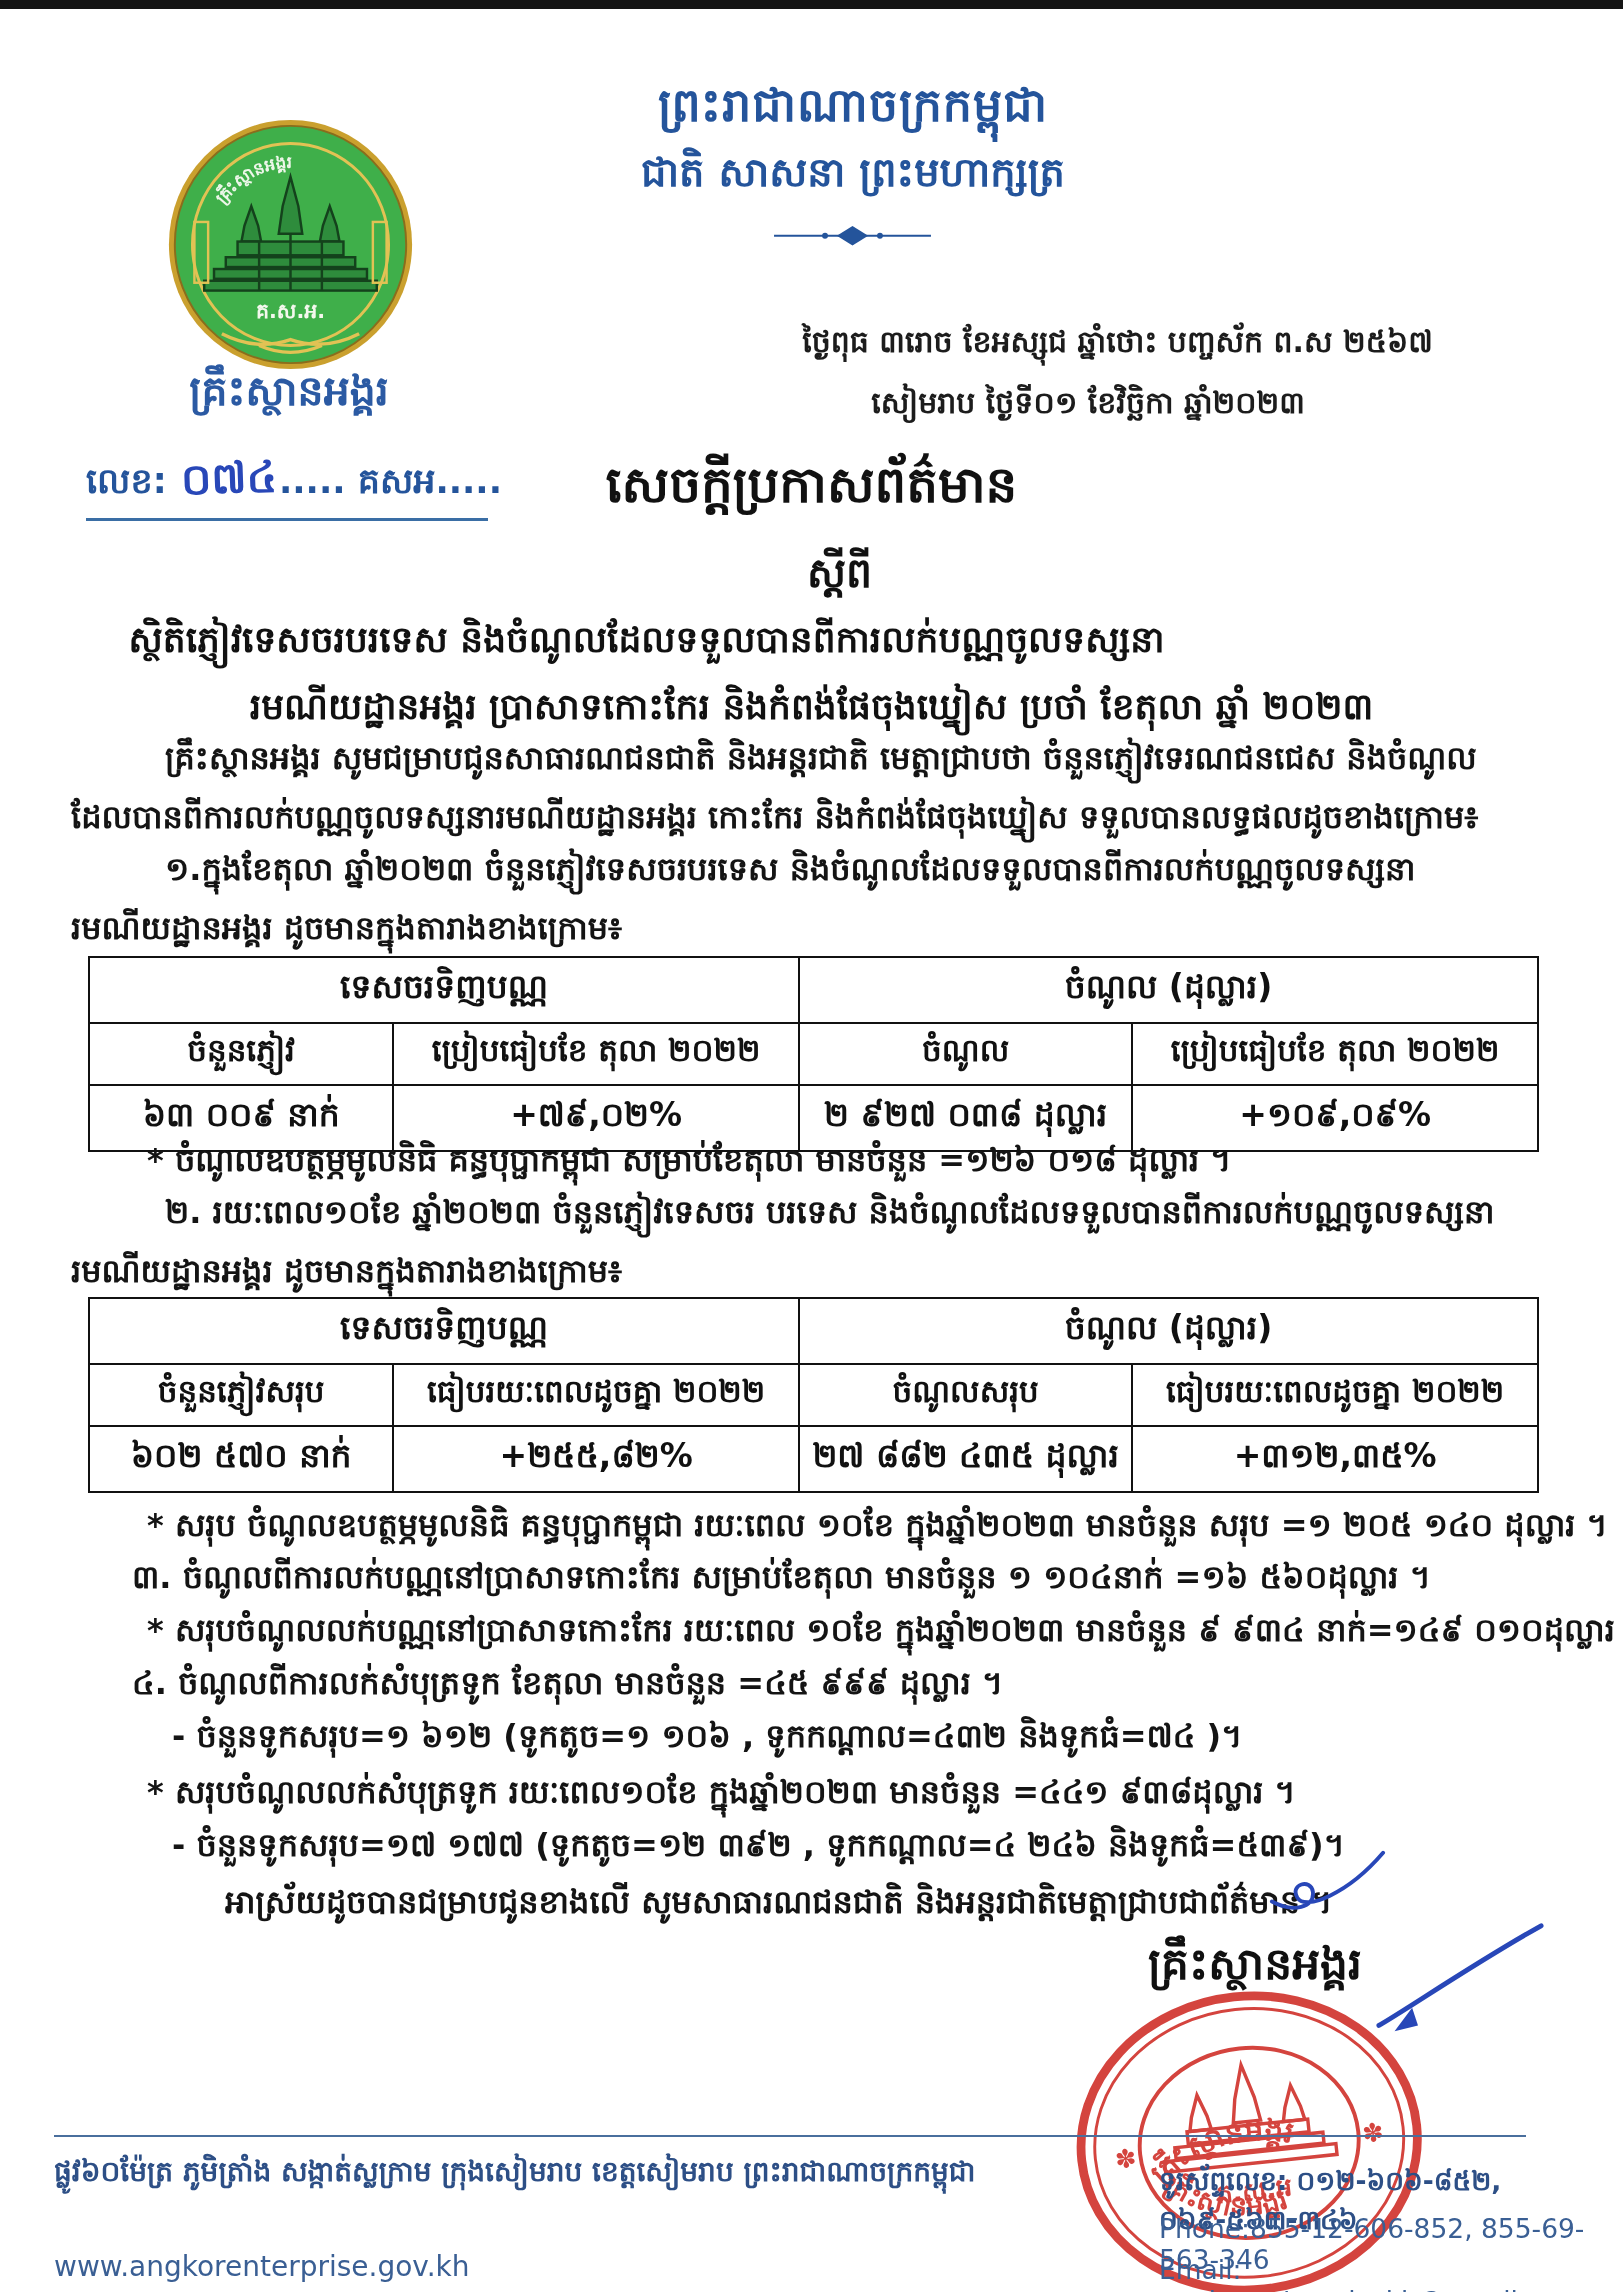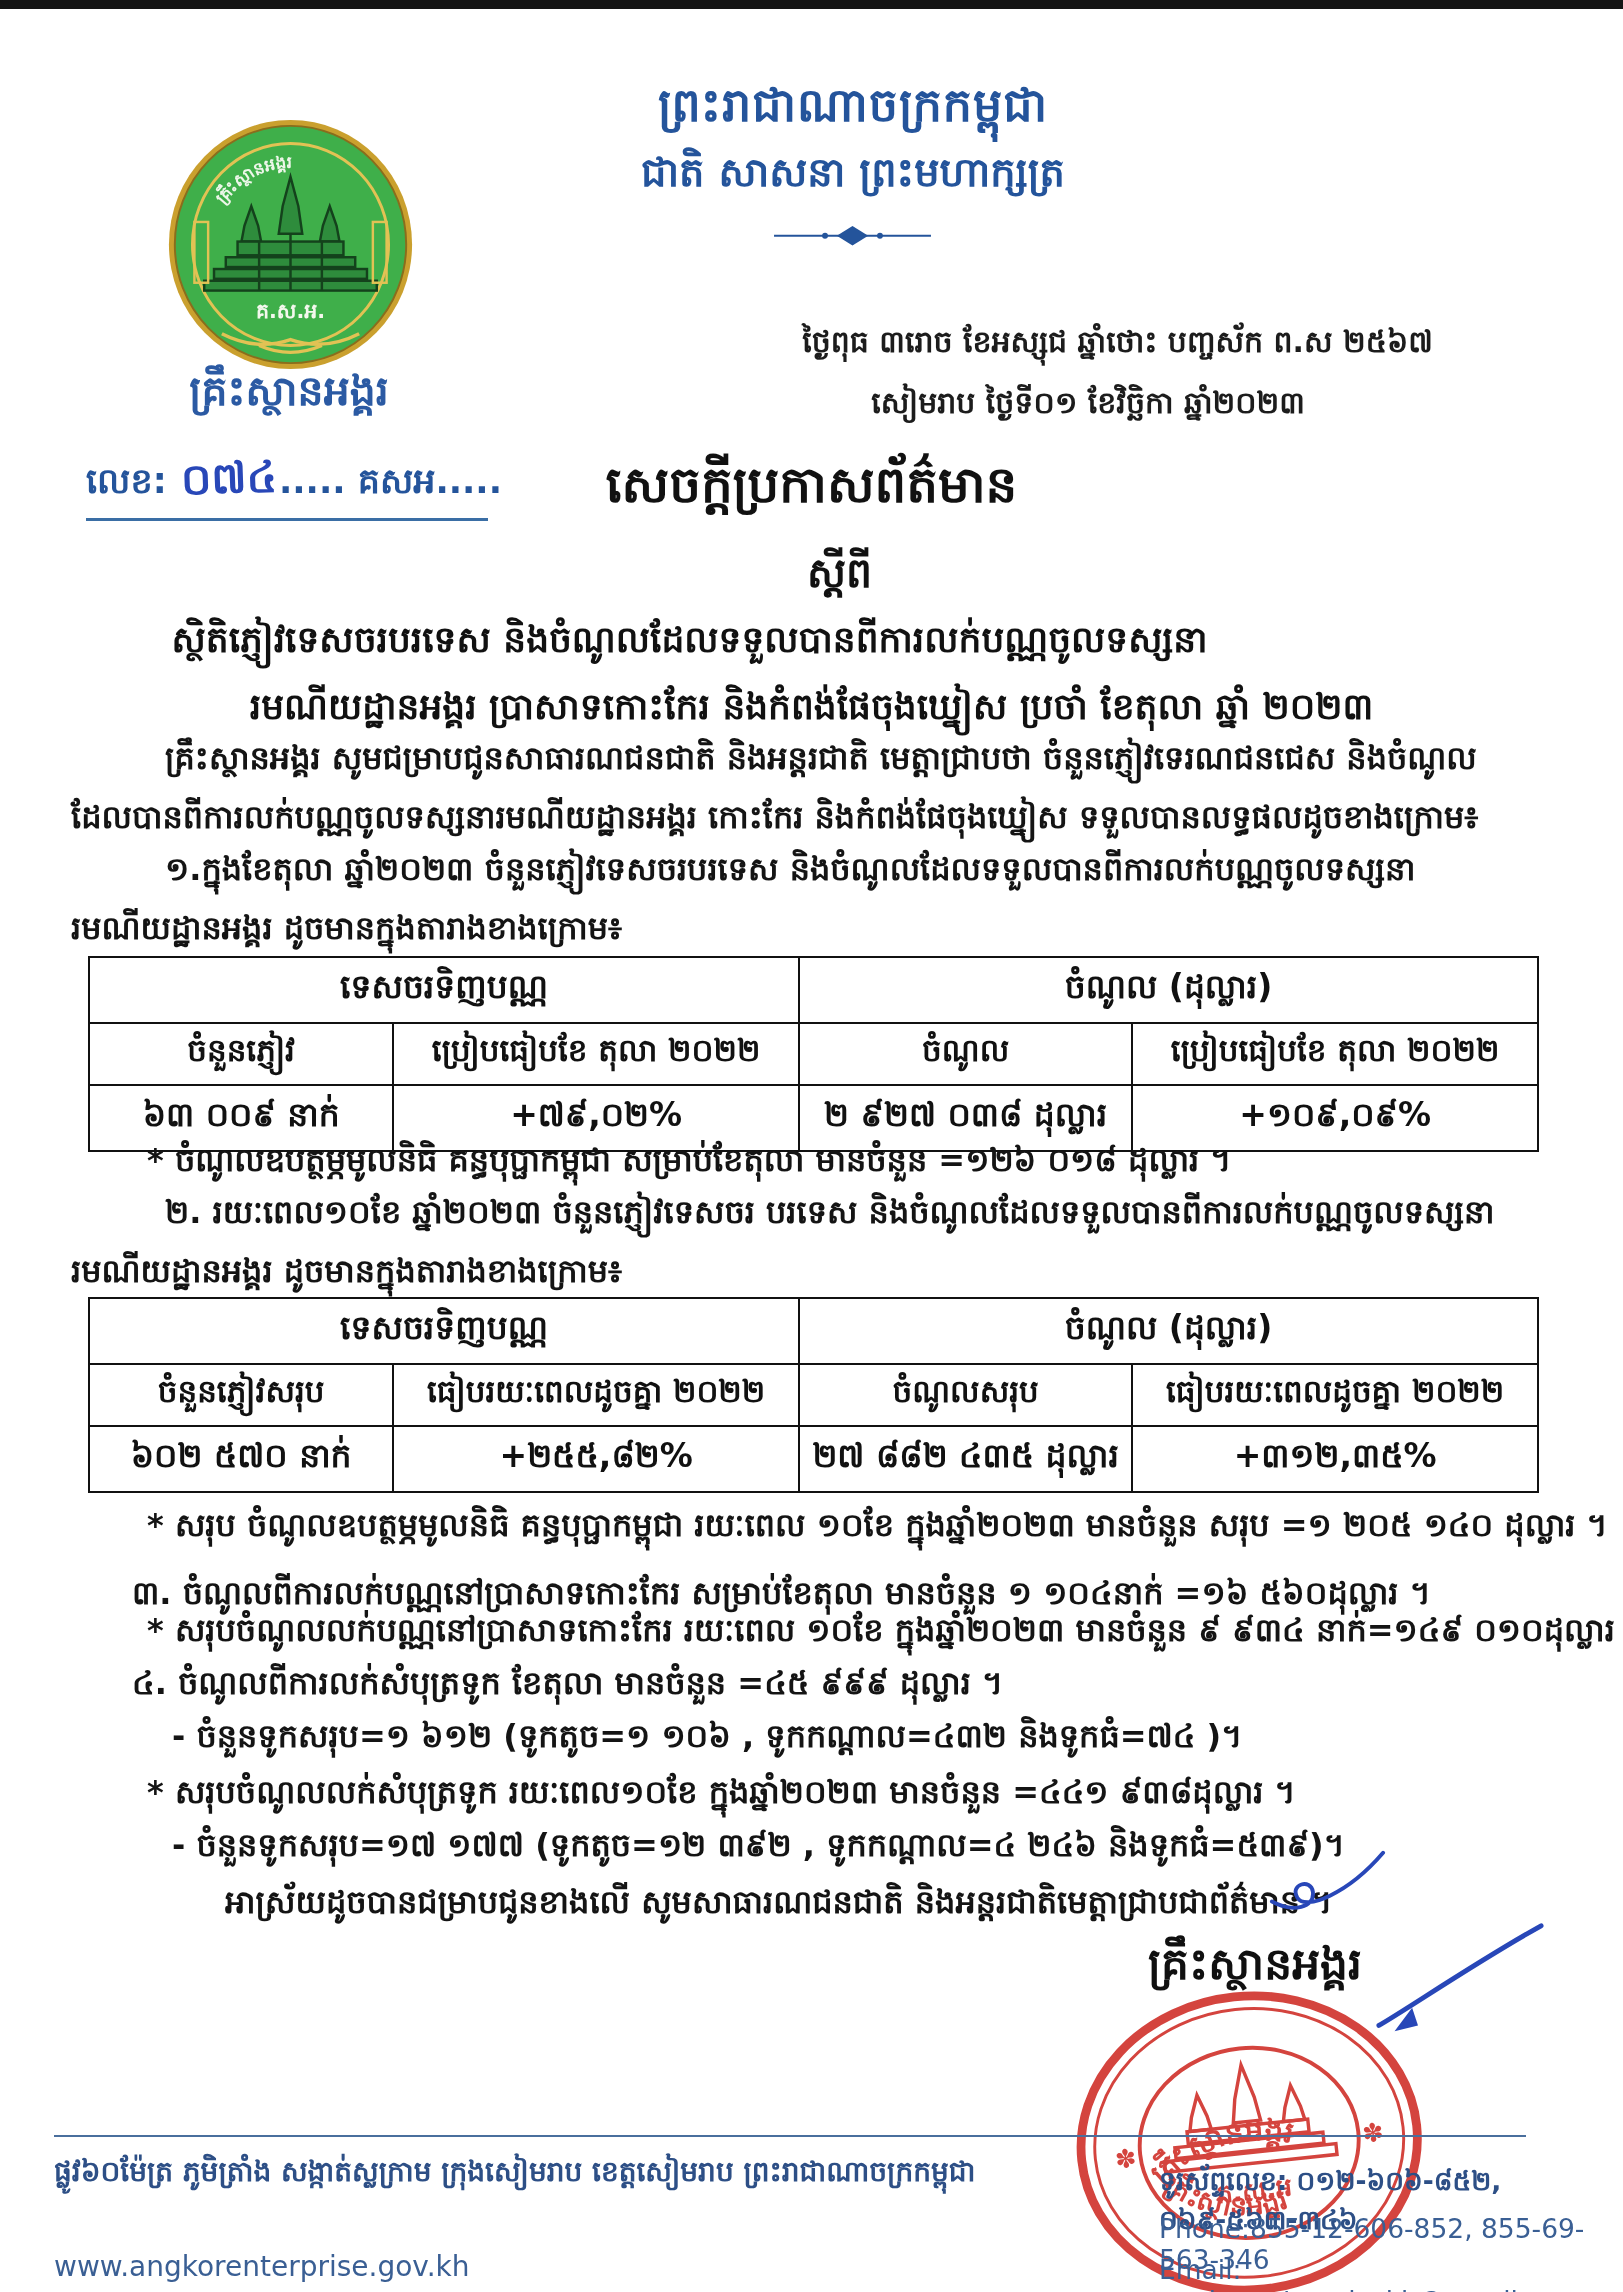--- a/index.html
+++ b/index.html
@@ -16,21 +16,21 @@
   .motto2{left:461px;top:147px;width:784px;font-size:40px;font-weight:700;color:#24549b;}
   .org-name{left:83px;top:365px;width:412px;font-size:41px;font-weight:700;color:#2b5aa3;}
   .ref-line{left:86px;top:451px;width:470px;font-size:35px;font-weight:700;color:#24549b;white-space:nowrap;}
   .ref-number{color:#2847b8;font-size:43px;font-weight:700;display:inline-block;transform:rotate(-2deg);margin:0 2px;}
   .ref-underline{left:86px;top:518px;width:402px;height:2.9px;background:#3a6ea5;}
   .date1{left:745px;top:323px;width:745px;font-size:30px;font-weight:600;color:#1c1c1c;}
   .date2{left:745px;top:384px;width:686px;font-size:30px;font-weight:600;color:#1c1c1c;}
   
   .title-main{left:0;top:453px;width:1623px;font-size:50px;font-weight:800;color:#111;}
   .regarding{left:0;top:547px;width:1623px;font-size:41px;font-weight:800;color:#111;padding-left:28px;}
-  .subject1{left:0;top:617px;width:1293px;font-size:36px;font-weight:800;color:#111;margin-left:43px;}
+  .subject1{left:0;top:617px;width:1293px;font-size:36px;font-weight:800;color:#111;}
   .subject2{left:0;top:684px;width:1623px;font-size:36px;font-weight:800;color:#111;}
   
   .bline{left:71px;width:1482px;font-size:32px;font-weight:600;color:#141414;white-space:nowrap;}
   .indent{ text-indent:94px;}
   
   table.datatable{position:absolute;left:88px;width:1451px;border-collapse:collapse;table-layout:fixed;}
   table.datatable td{border:2.9px solid #111;text-align:center;font-weight:700;color:#111;padding:7.8px 3.9px;}
   .t-head{font-size:33px;height:55px;border-radius:7px;}
   .t-sub{font-size:31px;height:57px;}
   .t-data{font-size:33px;height:57px;}
@@ -161,21 +161,21 @@
     <tr class="t-data">
       <td>៦០២ ៥៧០ នាក់</td>
       <td>+២៥៥,៨២%</td>
       <td>២៧ ៨៨២ ៤៣៥ ដុល្លារ</td>
       <td>+៣១២,៣៥%</td>
     </tr>
   </tbody>
     </table>
 
   <div class="abs bline" style="top:1505px;left:147px;">* សរុប ចំណូលឧបត្ថម្ភមូលនិធិ គន្ធបុប្ផាកម្ពុជា រយៈពេល ១០ខែ ក្នុងឆ្នាំ២០២៣ មានចំនួន សរុប =១ ២០៥ ១៤០ ដុល្លារ ។</div>
-  <div class="abs bline" style="top:1557px;left:132px;margin-top:16px;">៣. ចំណូលពីការលក់បណ្ណនៅប្រាសាទកោះកែរ សម្រាប់ខែតុលា មានចំនួន ១ ១០៤នាក់ =១៦ ៥៦០ដុល្លារ ។</div>
+  <div class="abs bline" style="top:1557px;left:132px;">៣. ចំណូលពីការលក់បណ្ណនៅប្រាសាទកោះកែរ សម្រាប់ខែតុលា មានចំនួន ១ ១០៤នាក់ =១៦ ៥៦០ដុល្លារ ។</div>
   <div class="abs bline" style="top:1610px;left:147px;">* សរុបចំណូលលក់បណ្ណនៅប្រាសាទកោះកែរ រយៈពេល ១០ខែ ក្នុងឆ្នាំ២០២៣ មានចំនួន ៩ ៩៣៤ នាក់=១៤៩ ០១០ដុល្លារ ។</div>
   <div class="abs bline" style="top:1663px;left:132px;">៤. ចំណូលពីការលក់សំបុត្រទូក ខែតុលា មានចំនួន =៤៥ ៩៩៩ ដុល្លារ ។</div>
   <div class="abs bline" style="top:1716px;left:172px;">- ចំនួនទូកសរុប=១ ៦១២ (ទូកតូច=១ ១០៦ , ទូកកណ្តាល=៤៣២ និងទូកធំ=៧៤ )។</div>
   <div class="abs bline" style="top:1772px;left:147px;">* សរុបចំណូលលក់សំបុត្រទូក រយៈពេល១០ខែ ក្នុងឆ្នាំ២០២៣ មានចំនួន =៤៤១ ៩៣៨ដុល្លារ ។</div>
   <div class="abs bline" style="top:1825px;left:172px;">- ចំនួនទូកសរុប=១៧ ១៧៧ (ទូកតូច=១២ ៣៩២ , ទូកកណ្តាល=៤ ២៤៦ និងទូកធំ=៥៣៩)។</div>
 
   <div class="abs bline" style="top:1882px;left:225px;">អាស្រ័យដូចបានជម្រាបជូនខាងលើ សូមសាធារណជនជាតិ និងអន្តរជាតិមេត្តាជ្រាបជាព័ត៌មាន ។</div>
   <svg class="abs" style="left:1264px;top:1845px;" width="127" height="78" viewBox="0 0 130 80">
     <path d="M8 58 C 30 70, 52 64, 50 48 C 48 34, 26 40, 34 54 C 42 68, 86 50, 122 8" fill="none" stroke="#2847b8" stroke-width="4" stroke-linecap="round"></path>
   </svg>

